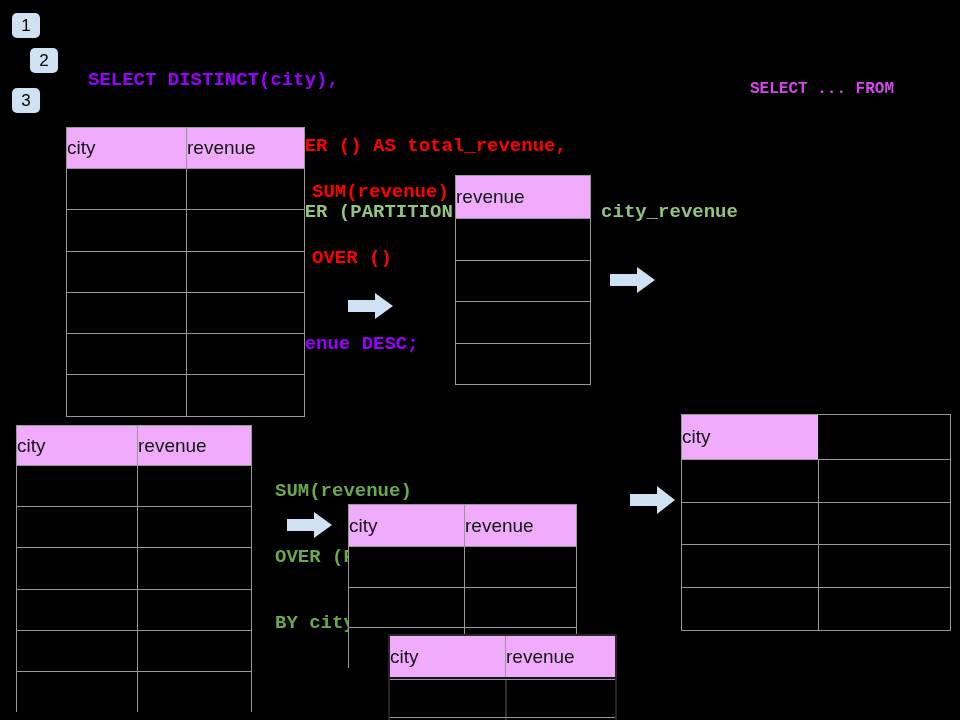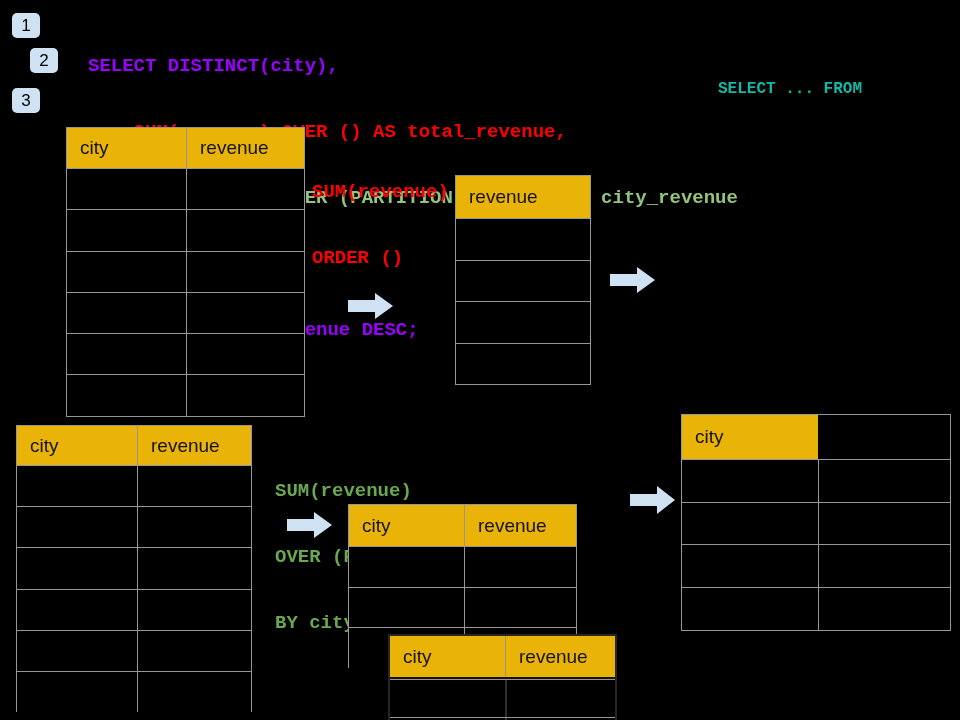--- a/index.html
+++ b/index.html
@@ -12,50 +12,50 @@
   .badge{
     position:absolute;width:28px;height:25px;background:#cfe2f3;
     border-radius:5px;color:#000;font:17px "Liberation Sans",sans-serif;
     display:flex;align-items:center;justify-content:center;
   }
   #badge1{left:12px;top:13px}
   #badge2{left:30px;top:48px}
   #badge3{left:12px;top:88px}
   
   .code{
-    position:absolute;left:88px;top:11px;
+    position:absolute;left:88px;top:25px;
     font:bold 19px "Liberation Mono","DejaVu Sans Mono",monospace;
     line-height:22px;white-space:pre;
   }
   .c-purple{color:#9900ff}
   .c-red{color:#ff0000}
   .c-greenlight{color:#93c47d}
   
   .note{
-    position:absolute;left:718px;top:39px;
+    position:absolute;left:750px;top:39px;
     font:bold 16px "Liberation Mono","DejaVu Sans Mono",monospace;
-    line-height:20px;color:#14b8a6;white-space:pre;
+    line-height:20px;color:#d946ef;white-space:pre;
   }
   
   .lbl{
     position:absolute;
     font:bold 19px "Liberation Mono","DejaVu Sans Mono",monospace;
     line-height:22px;white-space:pre;
   }
   #lblTotal{left:312px;top:137px;color:#ff0000;}
   #lblPart{left:275px;top:436px;color:#6aa84f;}
   
   .tbl{
     position:absolute;border:1px solid #979797;box-sizing:border-box;
     background:#000;
   }
   .thead{display:grid;}
   .th{
-    background:#eab308;display:flex;align-items:center;
-    padding-left:13px;box-sizing:border-box;
+    background:#f0abfc;display:flex;align-items:center;
+    box-sizing:border-box;
     font:19px "Liberation Sans",sans-serif;color:#141414;text-align:center;
   }
   .th + .th{border-left:1px solid #979797;}
   .tr{display:grid;border-top:1px solid #979797;box-sizing:border-box;}
   .td{box-sizing:border-box;background:#000;}
   .td + .td{border-left:1px solid #979797;}
   
   #tblE{border:2px solid #262626;z-index:5;}
   #tblE .thead{border-bottom:2px solid #141414;}
   #tblE .tr:first-child{border-top:none;}
@@ -77,21 +77,21 @@
   <div class="c-purple">  FROM rides</div>
   <div class="c-purple">  ORDER by city_revenue DESC;</div>
 </div>
 
 <div class="note">
   <div>SELECT ... FROM</div>
 </div>
 
 <div class="lbl" id="lblTotal">
   <div>SUM(revenue)</div>
-  <div>ORDER ()</div>
+  <div>OVER ()</div>
 </div>
 
 <div class="lbl" id="lblPart">
   <div>SUM(revenue)</div>
   <div>OVER (PARTITION</div>
   <div>BY city)</div>
 </div>
 
 <div class="tbl" id="tblA" style="left:66px;top:127px;width:239px;height:290px;">
   <div class="thead" style="grid-template-columns:119px 1fr;height:40px;">

